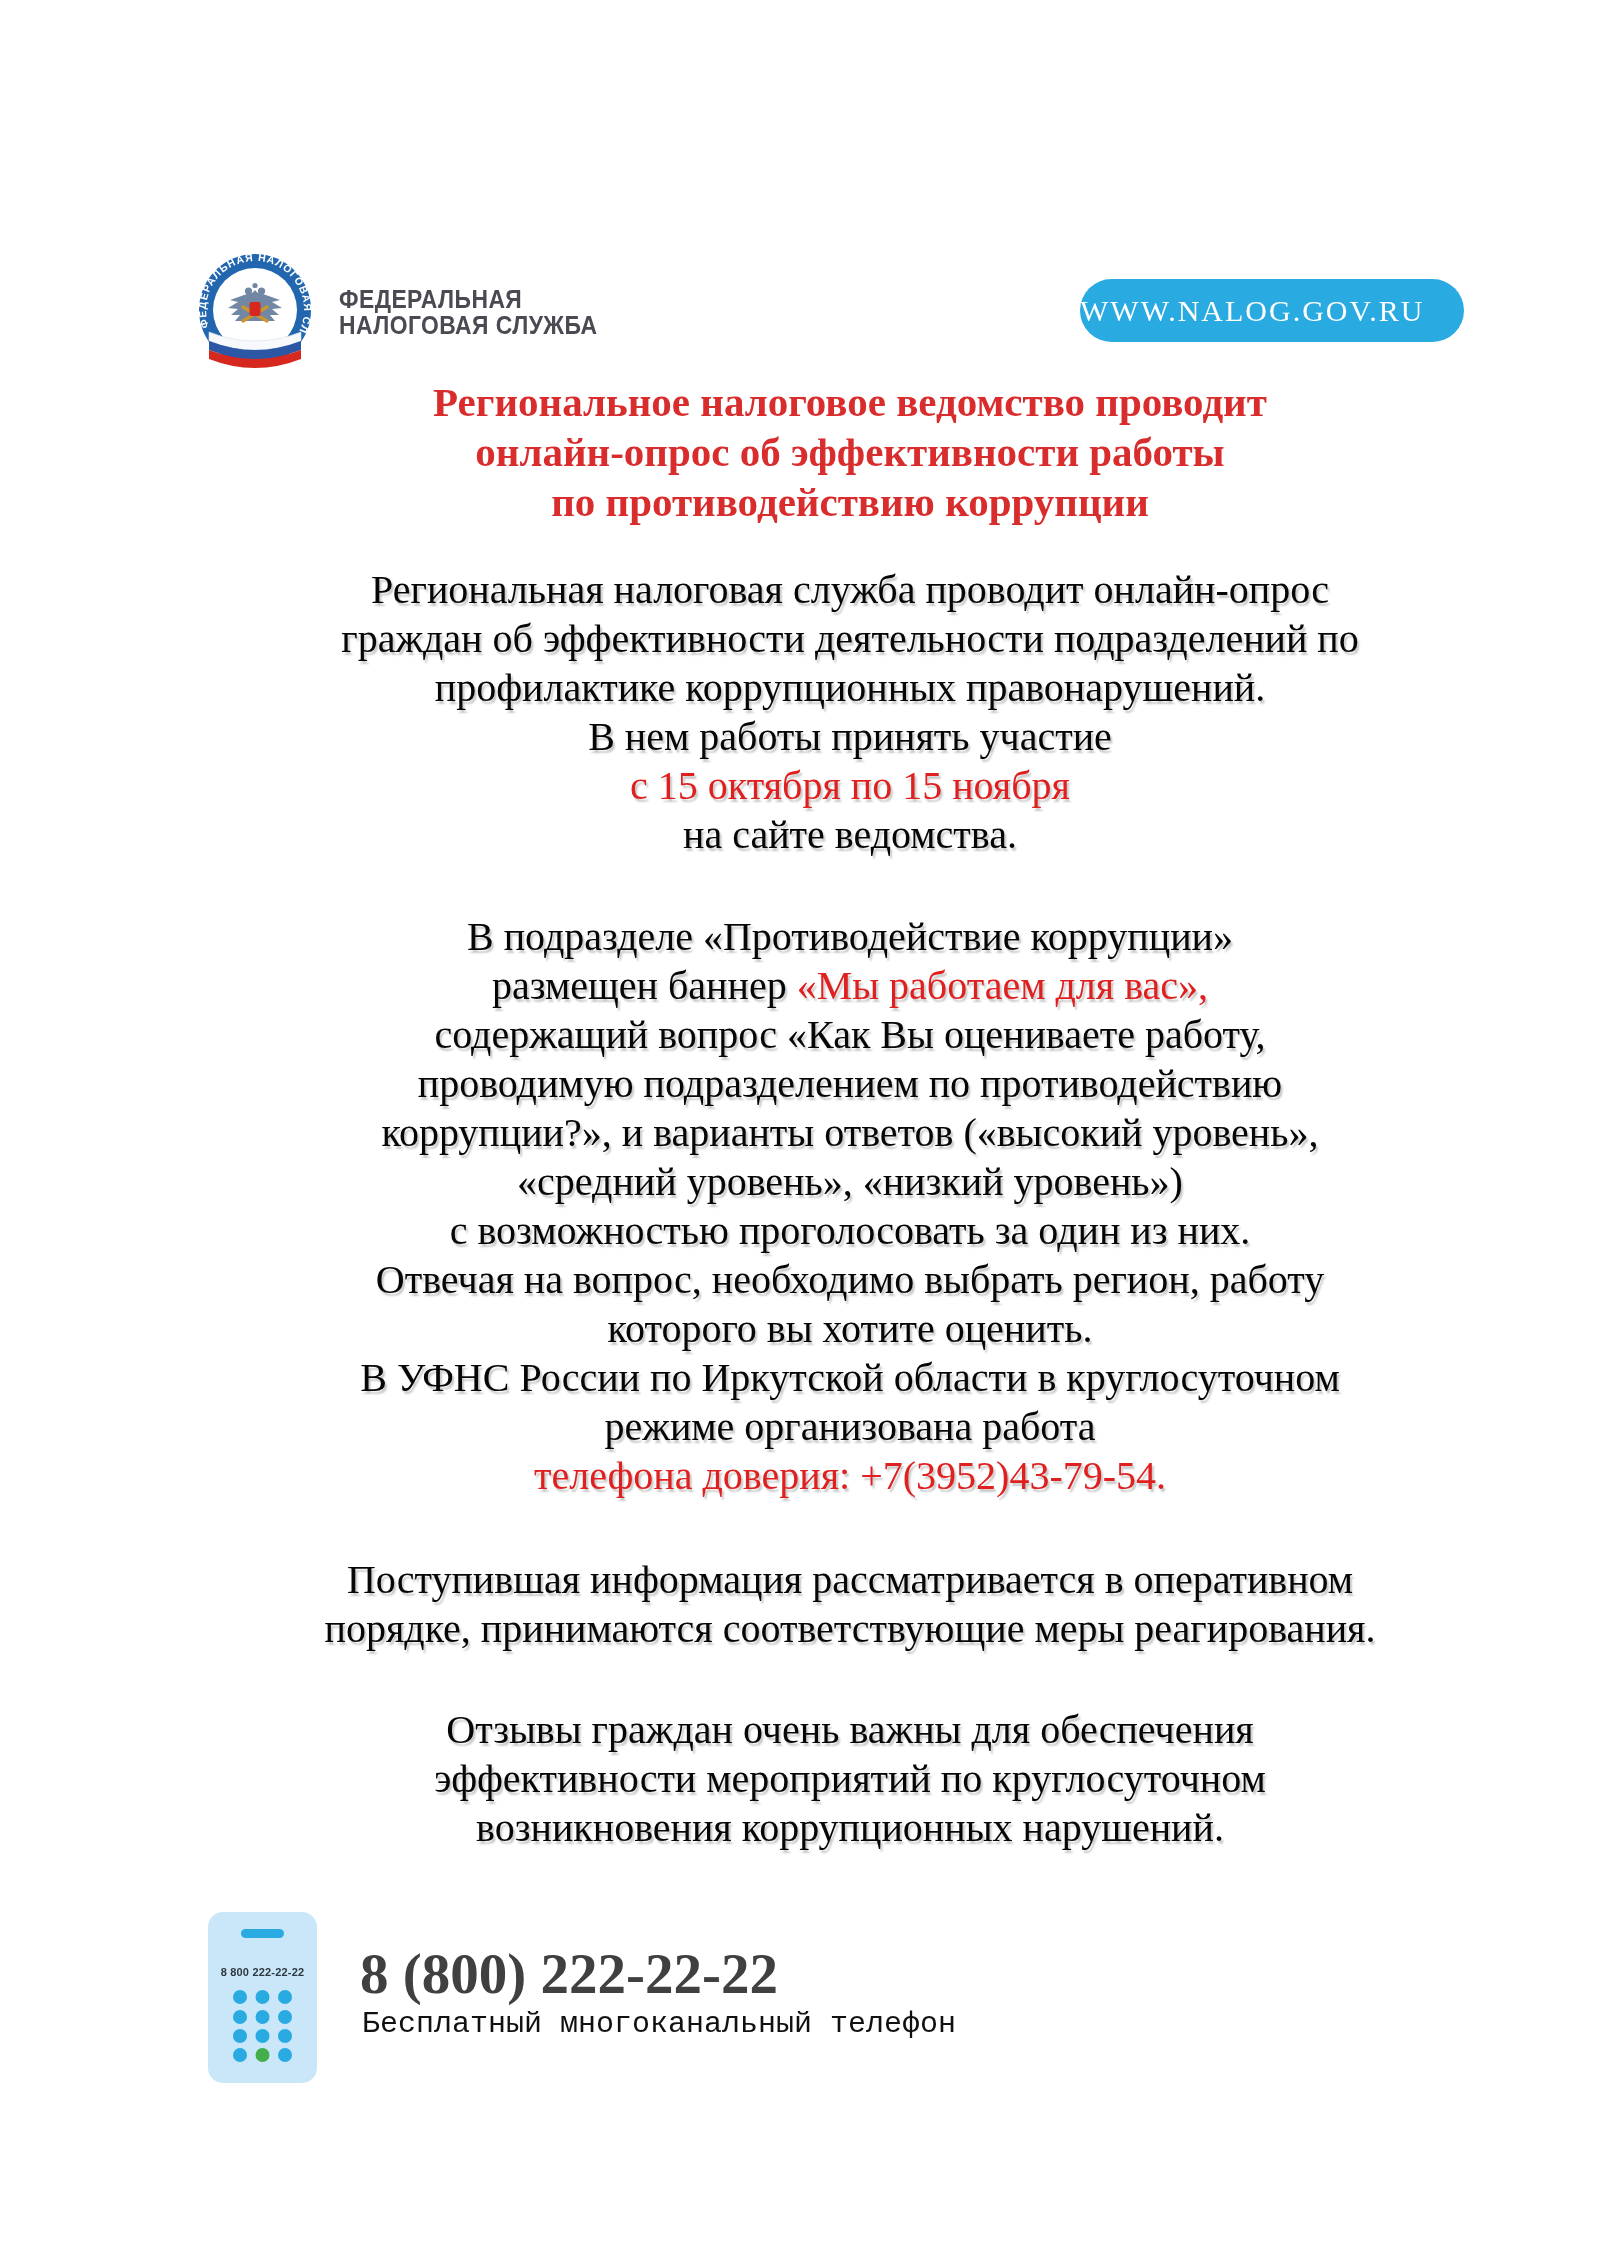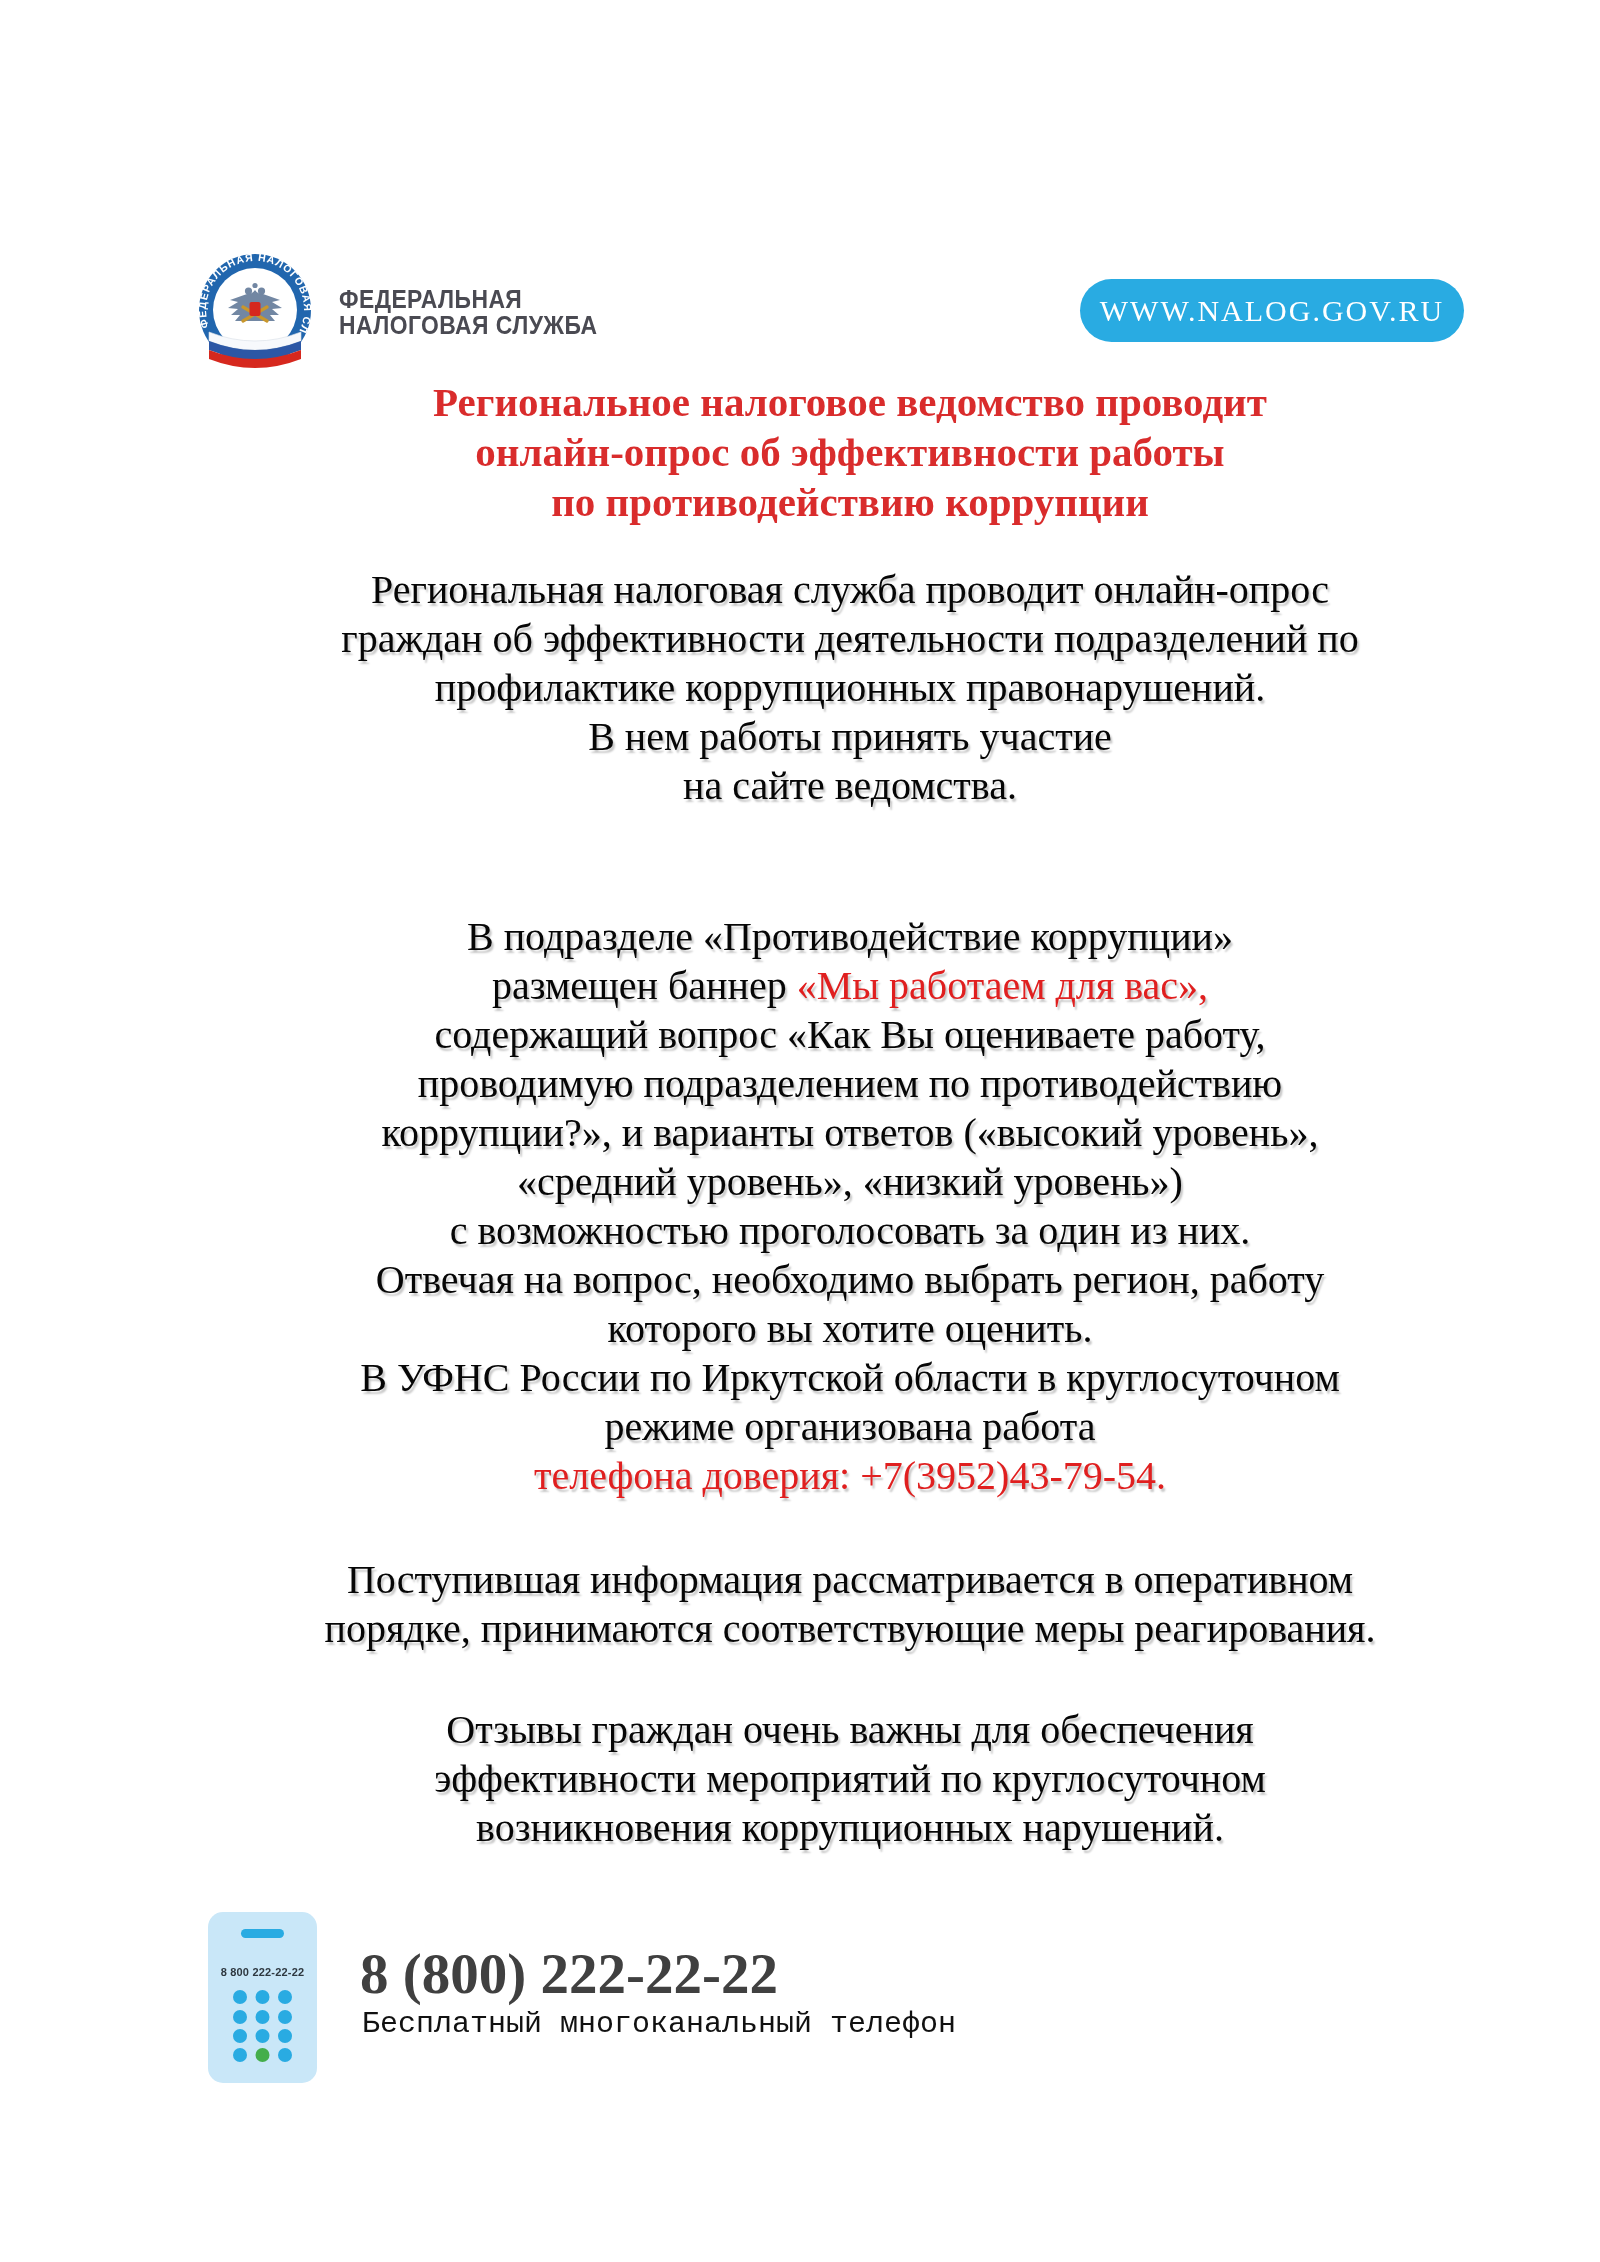--- a/index.html
+++ b/index.html
@@ -6,21 +6,21 @@
   .page{position:relative;width:1600px;height:2262px;background:#ffffff;overflow:hidden;
         font-family:"Liberation Serif",serif;}
 
   
   .logo{position:absolute;left:193px;top:250px;width:127px;height:127px;}
   .agency{position:absolute;left:339px;top:286px;
           font-family:"Liberation Sans",sans-serif;font-weight:700;font-size:26px;
           line-height:26px;color:#4a4a52;letter-spacing:.5px;white-space:nowrap;
           transform:scaleX(.88);transform-origin:left top;}
   .pill{position:absolute;left:1080px;top:279px;width:384px;height:63px;background:#29abe2;
-        border-radius:32px;display:flex;align-items:center;justify-content:center;
+        border-radius:32px;display:flex;align-items:center;justify-content:flex-start;
         color:#ffffff;font-size:30px;letter-spacing:2px;}
 
   
   .title{position:absolute;left:100px;top:377px;width:1500px;text-align:center;
          color:#d92c2c;font-weight:700;font-size:41px;line-height:50px;}
 
   
   .bodytext{position:absolute;left:100px;width:1500px;text-align:center;font-weight:400;
             font-size:40px;line-height:49px;color:#060606;
             text-shadow:2px 3px 2px rgba(0,0,0,.22);}
@@ -77,20 +77,21 @@
       <div class="line"><span>Региональное налоговое ведомство проводит</span></div>
       <div class="line"><span>онлайн-опрос об эффективности работы</span></div>
       <div class="line"><span>по противодействию коррупции</span></div>
     </div>
 
   <div class="bodytext p1">
       <div class="line"><span>Региональная налоговая служба проводит онлайн-опрос</span></div>
       <div class="line"><span>граждан об эффективности деятельности подразделений по</span></div>
       <div class="line"><span>профилактике коррупционных правонарушений.</span></div>
       <div class="line"><span>В нем работы принять участие</span></div>
+      <div class="line"><span class="red">с 15 октября по 15 ноября</span></div>
       <div class="line"><span>на сайте ведомства.</span></div>
     </div>
   <div class="bodytext p2">
       <div class="line"><span>В подразделе «Противодействие коррупции»</span></div>
       <div class="line"><span>размещен баннер </span><span class="red">«Мы работаем для вас»,</span></div>
       <div class="line"><span>содержащий вопрос «Как Вы оцениваете работу,</span></div>
       <div class="line"><span>проводимую подразделением по противодействию</span></div>
       <div class="line"><span>коррупции?», и варианты ответов («высокий уровень»,</span></div>
       <div class="line"><span>«средний уровень», «низкий уровень»)</span></div>
       <div class="line"><span>с возможностью проголосовать за один из них.</span></div>

